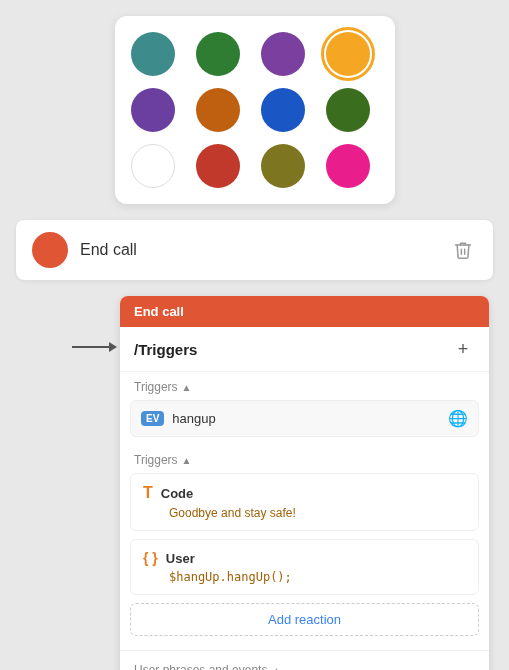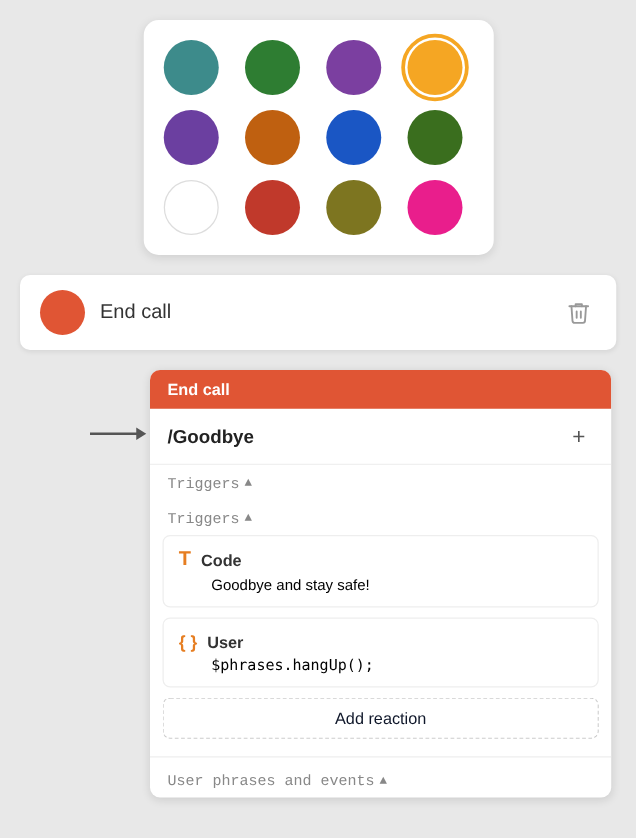--- a/index.html
+++ b/index.html
@@ -118,21 +118,20 @@
 
     
     .section-header {
       display: flex;
       align-items: center;
       gap: 4px;
       padding: 8px 14px 6px;
       font-size: 12px;
       color: #888;
       font-weight: 500;
-      font-family: Liberation Mono, monospace;
     }
     .section-header .chevron {
       font-size: 10px;
       color: #888;
     }
 
     
     .trigger-item {
       margin: 0 10px 8px 10px;
       background: #f8f8f8;
@@ -190,33 +189,33 @@
       font-weight: 700;
       color: #e67e22;
     }
     .reaction-title {
       font-size: 13px;
       font-weight: 600;
       color: #333;
     }
     .reaction-value {
       font-size: 12px;
-      color: #000000;
+      color: #a16207;
       padding-left: 26px;
     }
 
     
     .add-reaction-btn {
       margin: 0 10px 10px 10px;
       border: 1.5px dashed #ccc;
       border-radius: 6px;
       padding: 8px;
       text-align: center;
       font-size: 13px;
-      color: #0f172a;
+      color: #3b82f6;
       cursor: pointer;
       background: none;
       width: calc(100% - 20px);
     }
 
     
     .section-divider {
       border-top: 1px solid #eee;
       margin: 4px 0;
     }
@@ -263,28 +262,35 @@
   <div style="margin-left: 100px;">
     <div class="intent-card">
 
       <div class="intent-header">
         <span>End call</span>
       </div>
 
       <div class="intent-body">
         
         <div class="intent-name-row">
-          <span class="intent-name">/Goodbye</span>
+          <span class="intent-name">/Triggers</span>
           <button class="add-btn">+</button>
         </div>
 
         
         <div class="section-header">
           <span>Triggers</span>
           <span class="chevron">▲</span>
+        </div>
+        <div class="trigger-item">
+          <div class="trigger-left">
+            <span class="ev-badge">EV</span>
+            <span class="trigger-name">hangup</span>
+          </div>
+          <span class="globe-icon">🌐</span>
         </div>
 
         
         <div class="section-header">
           <span>Triggers</span>
           <span class="chevron">▲</span>
         </div>
 
         
         <div class="reaction-item">
@@ -294,21 +300,21 @@
           </div>
           <div class="reaction-value">Goodbye and stay safe!</div>
         </div>
 
         
         <div class="reaction-item">
           <div class="reaction-header">
             <span class="reaction-icon-code">{ }</span>
             <span class="reaction-title">User</span>
           </div>
-          <div class="reaction-value" style="font-family: monospace;">$phrases.hangUp();</div>
+          <div class="reaction-value" style="font-family: monospace;">$hangUp.hangUp();</div>
         </div>
 
         
         <button class="add-reaction-btn">Add reaction</button>
 
         
         <div class="section-divider"></div>
 
         
         <div class="section-header">

